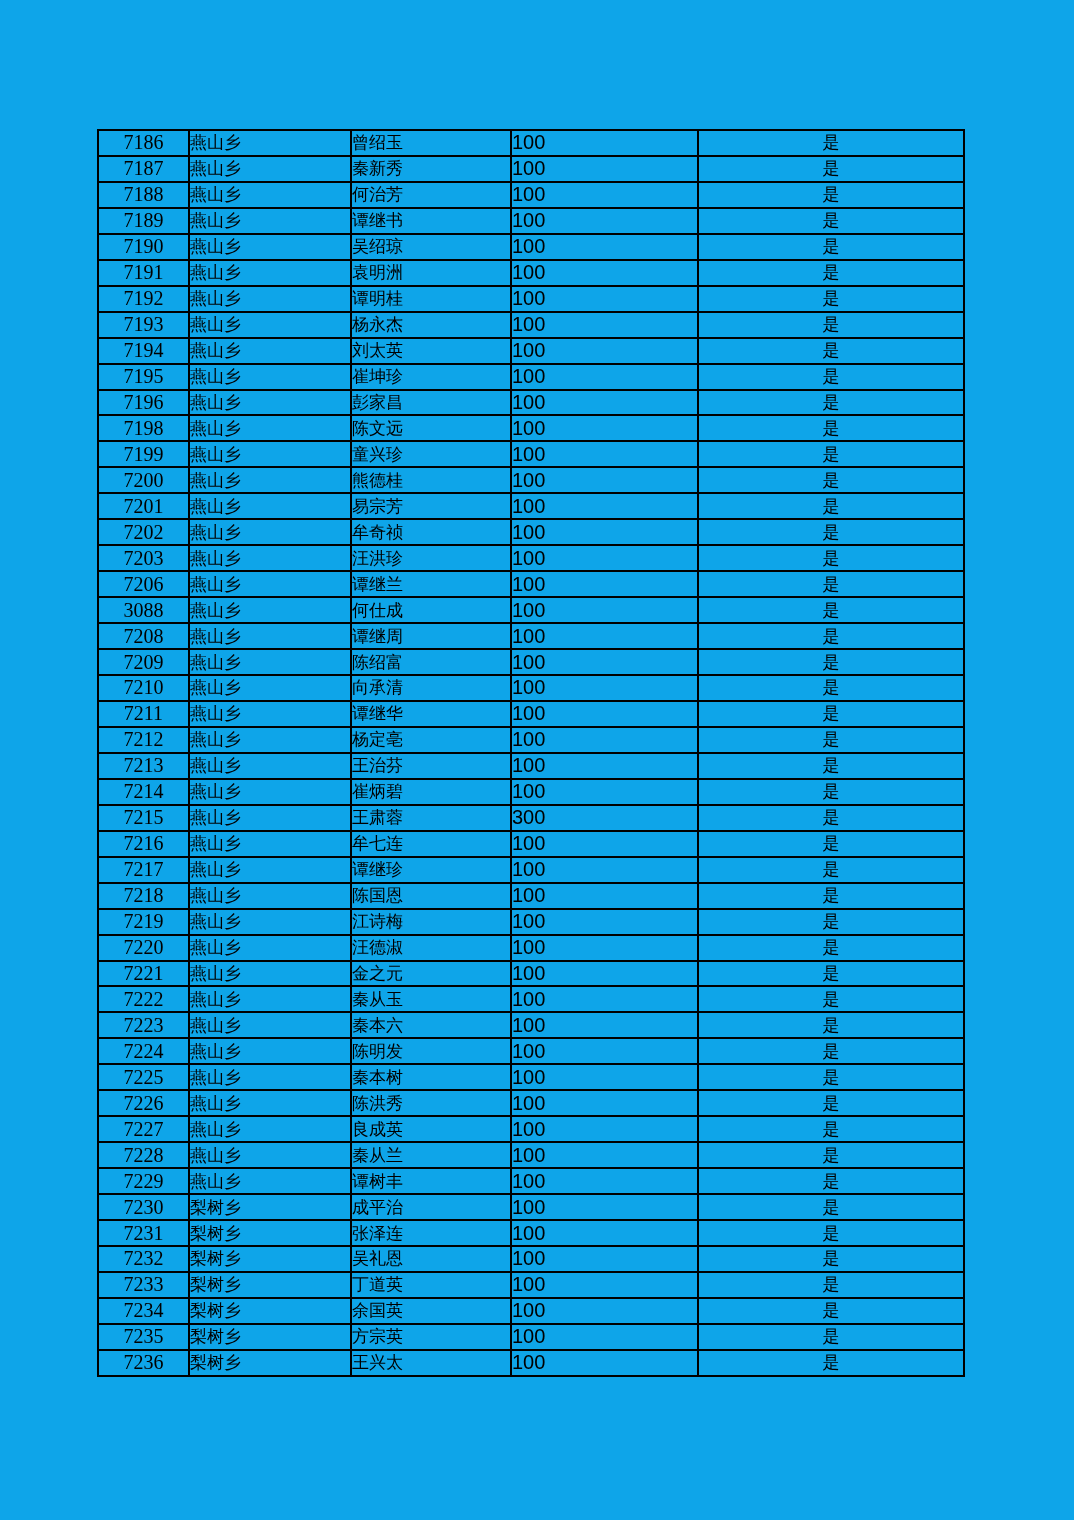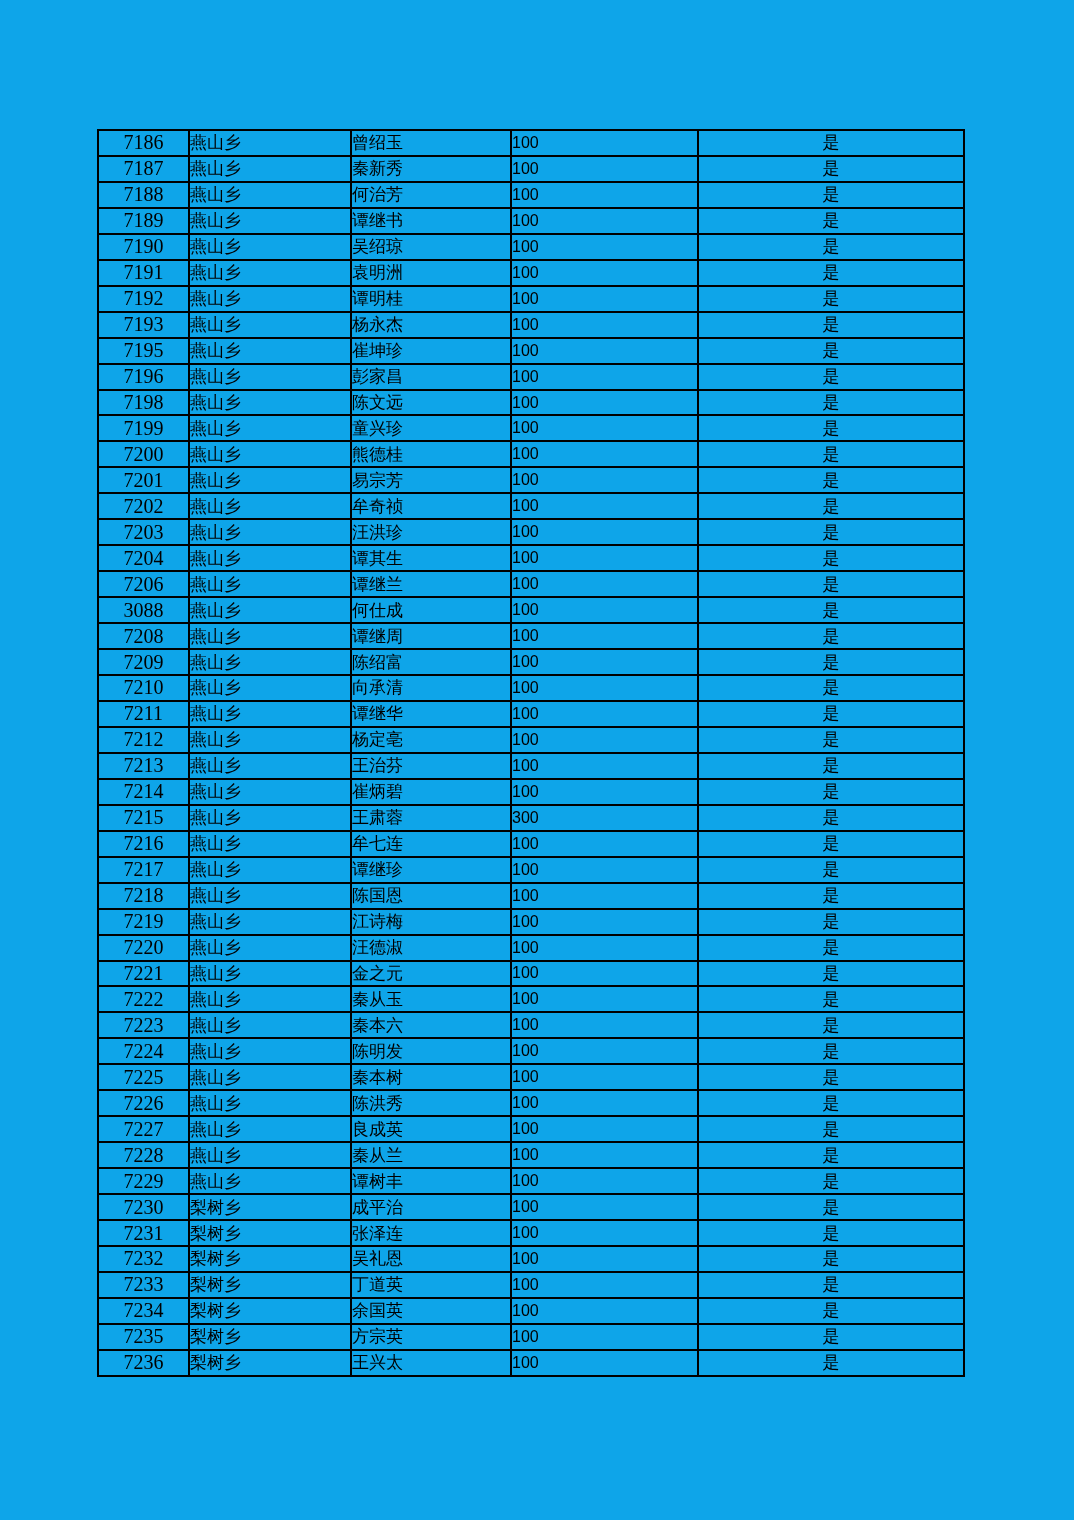--- a/index.html
+++ b/index.html
@@ -44,21 +44,21 @@
   td.c-township, td.c-name {
     text-align: left;
     padding-left: 5px;
     font-family: "Liberation Serif", "DejaVu Serif", serif;
     font-size: 17px;
   }
   td.c-amount {
     text-align: left;
     padding-left: 4px;
     font-family: "Liberation Sans", "DejaVu Sans", sans-serif;
-    font-size: 16px;
+    font-size: 20px;
   }
   td.c-confirmed {
     text-align: center;
     font-family: "Liberation Serif", "DejaVu Serif", serif;
     font-size: 17px;
   }
 </style>
 </head>
 <body>
 
@@ -123,20 +123,27 @@
         <td class="c-confirmed">是</td>
       </tr>
         <tr>
         <td class="c-serial">7193</td>
         <td class="c-township">燕山乡</td>
         <td class="c-name">杨永杰</td>
         <td class="c-amount">100</td>
         <td class="c-confirmed">是</td>
       </tr>
         <tr>
+        <td class="c-serial">7194</td>
+        <td class="c-township">燕山乡</td>
+        <td class="c-name">刘太英</td>
+        <td class="c-amount">100</td>
+        <td class="c-confirmed">是</td>
+      </tr>
+        <tr>
         <td class="c-serial">7195</td>
         <td class="c-township">燕山乡</td>
         <td class="c-name">崔坤珍</td>
         <td class="c-amount">100</td>
         <td class="c-confirmed">是</td>
       </tr>
         <tr>
         <td class="c-serial">7196</td>
         <td class="c-township">燕山乡</td>
         <td class="c-name">彭家昌</td>
@@ -175,27 +182,20 @@
         <td class="c-serial">7202</td>
         <td class="c-township">燕山乡</td>
         <td class="c-name">牟奇祯</td>
         <td class="c-amount">100</td>
         <td class="c-confirmed">是</td>
       </tr>
         <tr>
         <td class="c-serial">7203</td>
         <td class="c-township">燕山乡</td>
         <td class="c-name">汪洪珍</td>
-        <td class="c-amount">100</td>
-        <td class="c-confirmed">是</td>
-      </tr>
-        <tr>
-        <td class="c-serial">7204</td>
-        <td class="c-township">燕山乡</td>
-        <td class="c-name">谭其生</td>
         <td class="c-amount">100</td>
         <td class="c-confirmed">是</td>
       </tr>
         <tr>
         <td class="c-serial">7206</td>
         <td class="c-township">燕山乡</td>
         <td class="c-name">谭继兰</td>
         <td class="c-amount">100</td>
         <td class="c-confirmed">是</td>
       </tr>

